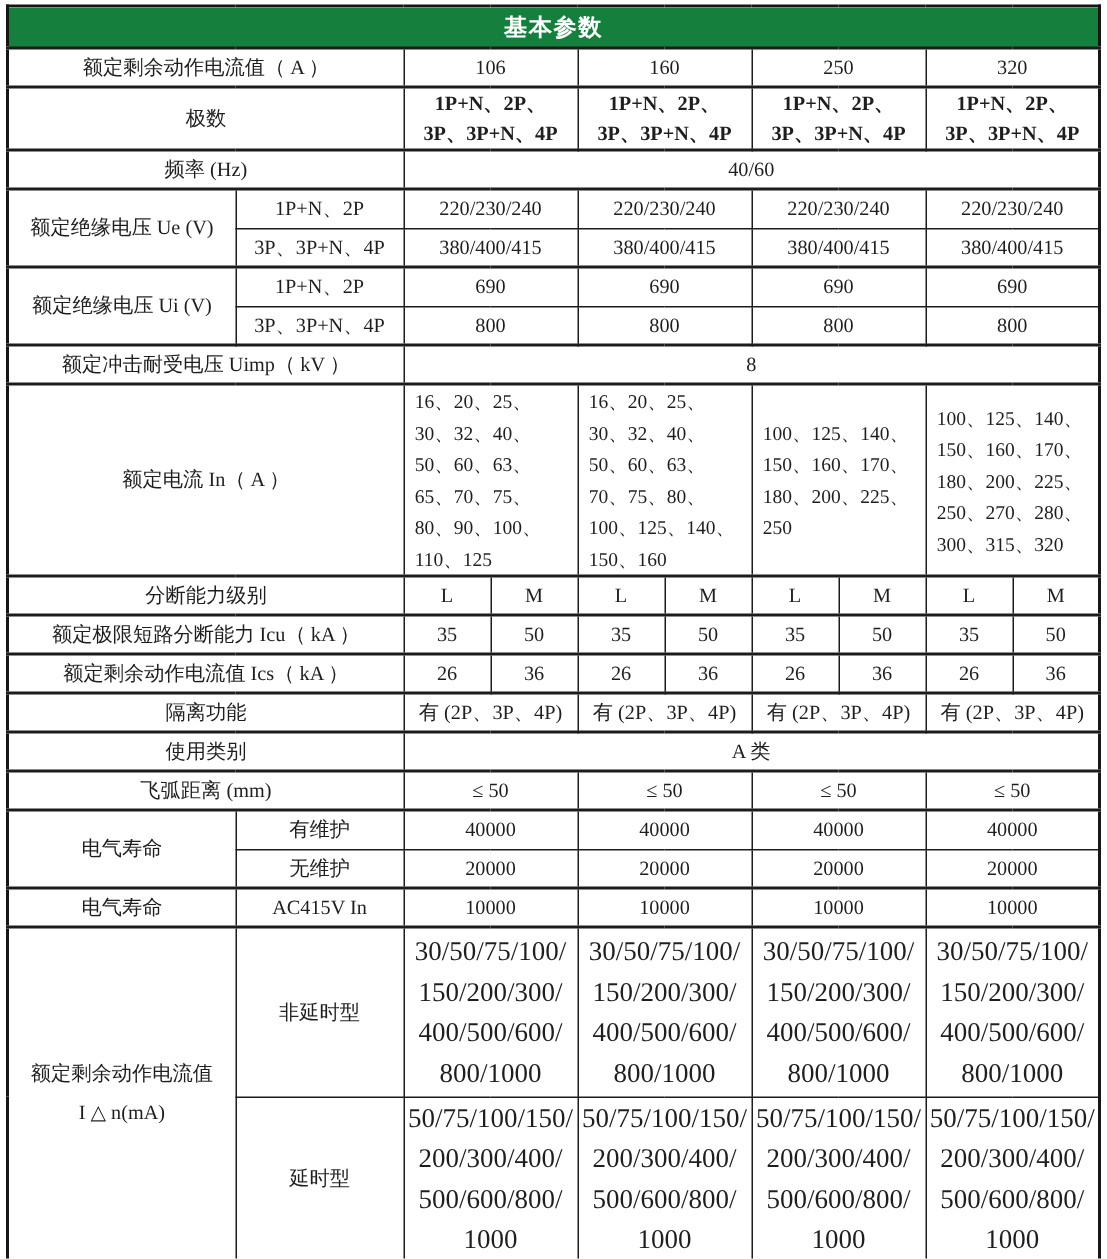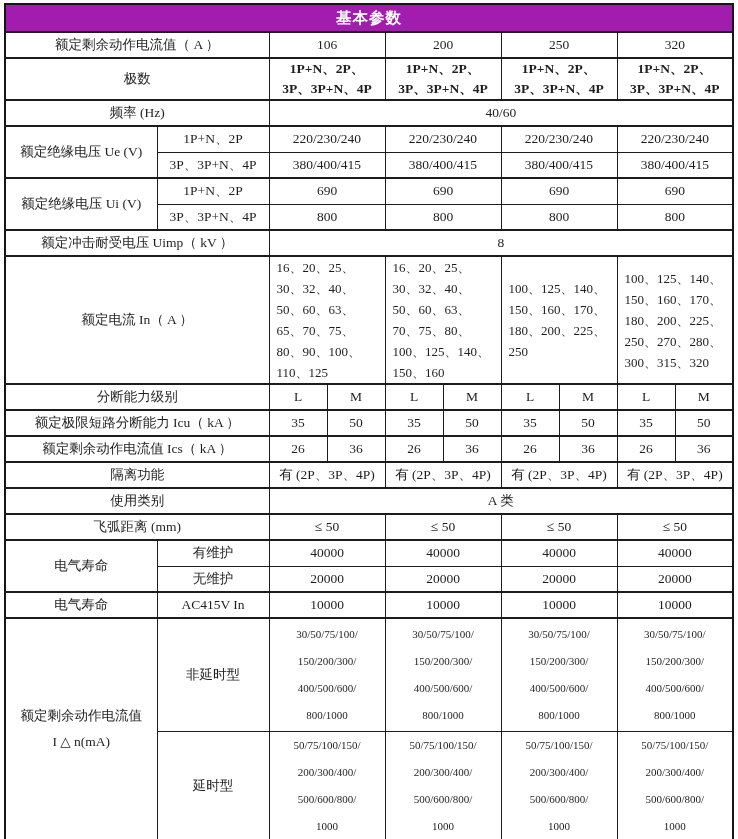--- a/index.html
+++ b/index.html
@@ -18,26 +18,26 @@
     font-size:13.5px;font-weight:normal;
     padding:0 2px;overflow:hidden;
   }
   tr.g > td, tr.g > th{border-top-width:2px;}
   tr.h1{height:26px;}
   tr.hpoles{height:28px;}
   tr.hin{height:126px;}
   tr.hnd{height:113px;}
   tr.hd{height:102px;}
   th.title-row{
-    background:#a21caf;color:#ffffff;
+    background:#15803d;color:#ffffff;
     font-size:15.5px;font-weight:600;letter-spacing:1px;height:26px;
   }
   td.poles{white-space:pre-line;line-height:20px;font-weight:bold;}
   td.inlist{white-space:pre-line;text-align:left;padding-left:7px;line-height:21px;font-size:13px;}
-  td.reslist{white-space:pre-line;line-height:27px;font-size:11px;text-align:center;}
+  td.reslist{white-space:pre-line;line-height:27px;font-size:18px;text-align:center;}
   td.reslabel{white-space:pre-line;line-height:26px;}
 </style>
 </head>
 <body>
 
 <table class="spec">
   <colgroup>
     <col style="width:152px">
       <col style="width:112px">
     <col style="width:58px">
@@ -51,21 +51,21 @@
   </colgroup>
 
   <tbody>
       <tr class="h1">
     <th class="title-row" colspan="10">基本参数</th>
   </tr>
 
   <tr class="h1 g">
     <td colspan="2">额定剩余动作电流值（ A ）</td>
     <td colspan="2">106</td>
-    <td colspan="2">200</td>
+    <td colspan="2">160</td>
     <td colspan="2">250</td>
     <td colspan="2">320</td>
   </tr>
 
   <tr class="hpoles g">
     <td colspan="2">极数</td>
     <td colspan="2" class="poles">1P+N、2P、
 3P、3P+N、4P</td>
     <td colspan="2" class="poles">1P+N、2P、
 3P、3P+N、4P</td>

